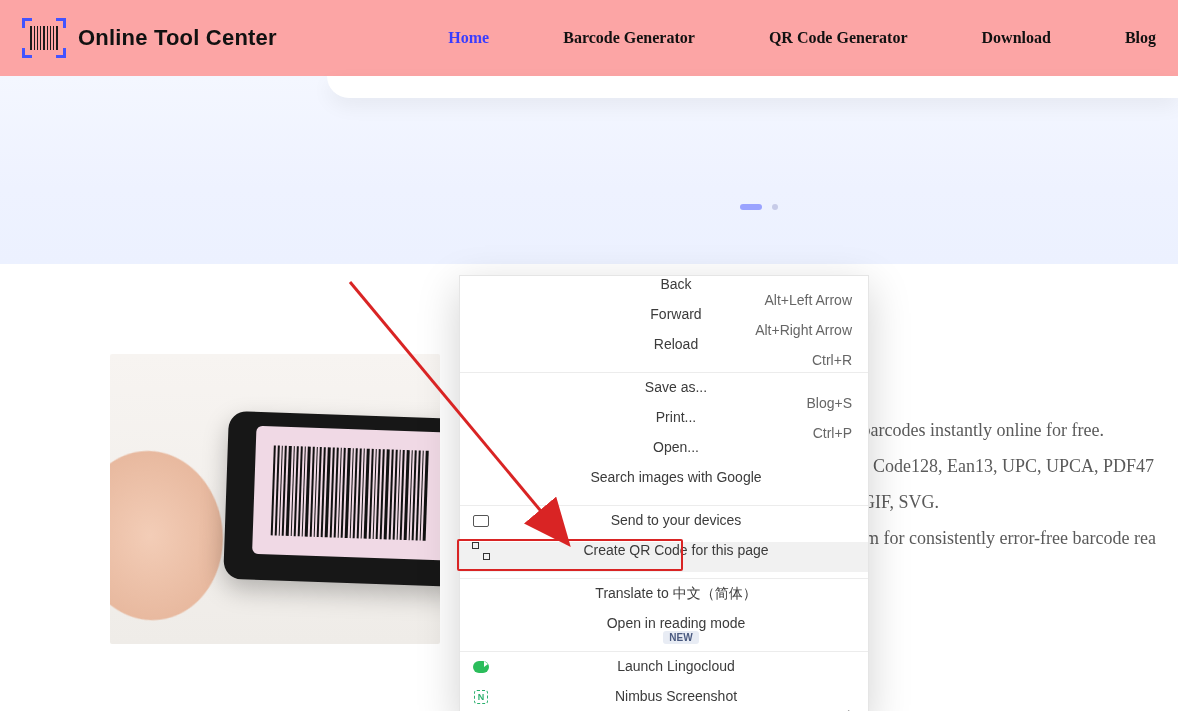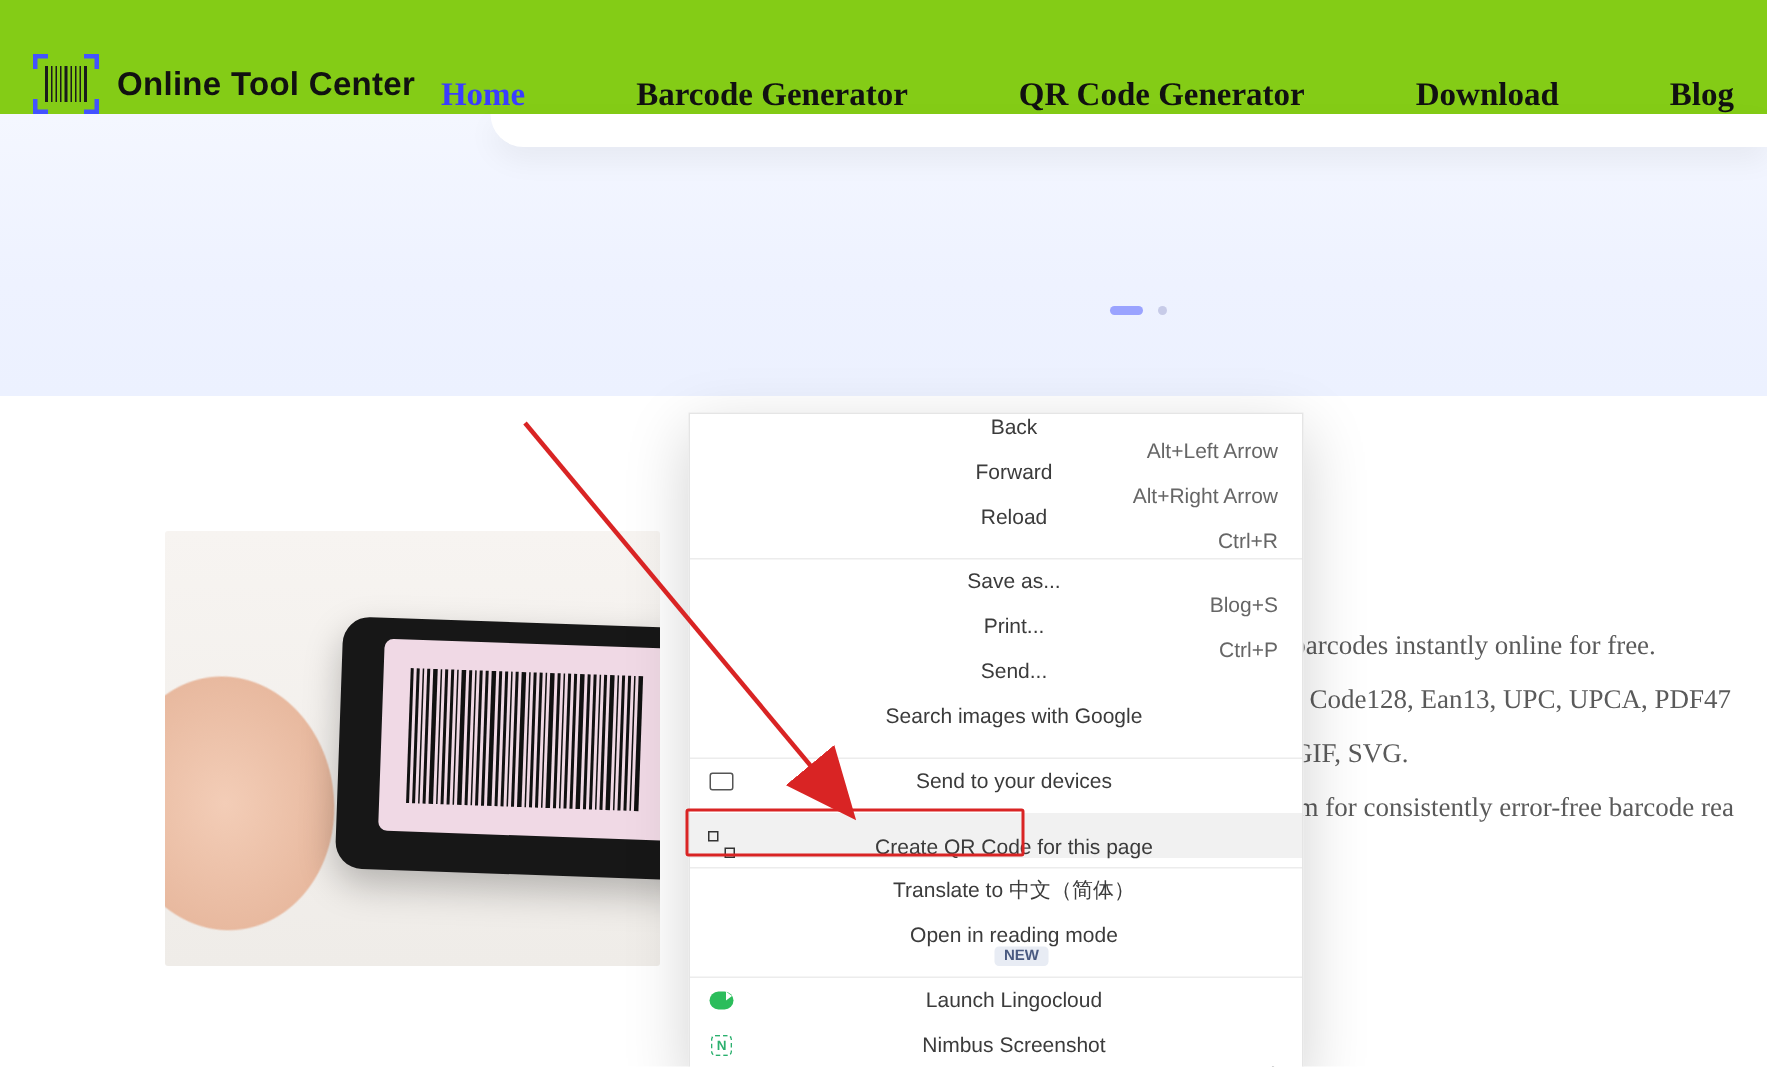--- a/index.html
+++ b/index.html
@@ -1,32 +1,32 @@
 <!DOCTYPE html>
 <html><head>
 <meta charset="utf-8">
 <style>
   * { margin: 0; padding: 0; box-sizing: border-box; }
   body { font-family: "Segoe UI", Arial, sans-serif; background: #fff; width: 1178px; height: 711px; overflow: hidden; position: relative; }
 
   
-  .header { display: flex; align-items: flex-end; height: 76px; background: #84cc16; padding: 0 20px 0 22px; }
+  .header { display: flex; align-items: center; height: 76px; background: #fca5a5; padding: 0 20px 0 22px; }
   .logo-wrap { display: flex; align-items: center; gap: 12px; }
   .logo-icon { width: 44px; height: 40px; position: relative; }
   .logo-icon .bracket { position: absolute; width: 10px; height: 10px; border: 3px solid #4353ff; }
   .logo-icon .tl { top: 0; left: 0; border-right: none; border-bottom: none; }
   .logo-icon .tr { top: 0; right: 0; border-left: none; border-bottom: none; }
   .logo-icon .bl { bottom: 0; left: 0; border-right: none; border-top: none; }
   .logo-icon .br { bottom: 0; right: 0; border-left: none; border-top: none; }
   .logo-icon .bars { position: absolute; top: 8px; left: 8px; right: 8px; bottom: 8px; display: flex; gap: 2px; align-items: stretch; }
   .logo-icon .bars span { background: #1b1b1b; width: 2px; }
   .logo-icon .bars span:nth-child(2n) { width: 1px; }
   .brand-text { font-weight: 700; font-size: 22px; color: #111; letter-spacing: .2px; }
 
-  .nav { display: flex; gap: 74px; margin-left: auto; margin-right: 2px; font-family: Georgia, "Times New Roman", serif; font-size: 22px; }
+  .nav { display: flex; gap: 74px; margin-left: auto; margin-right: 2px; font-family: Georgia, "Times New Roman", serif; font-size: 16px; }
   .nav a { text-decoration: none; color: #111; font-weight: 600; cursor: pointer; }
   .nav a.active { color: #3a3dff; }
 
   
   .hero { position: relative; height: 188px; background: linear-gradient(180deg,#f4f7ff 0%,#eef2ff 60%,#ecf1ff 100%); }
   .hero .card-shadow { position: absolute; left: 327px; right: 0; top: 0; height: 22px; background: #fff; border-bottom-left-radius: 22px; box-shadow: 0 8px 20px rgba(0,0,0,.06); }
   .hero .dots { position: absolute; top: 128px; left: 740px; display: flex; align-items: center; gap: 10px; }
   .hero .dot-active { width: 22px; height: 6px; border-radius: 4px; background: #9aa3ff; }
   .hero .dot { width: 6px; height: 6px; border-radius: 50%; background: #c7cbe8; }
 
@@ -39,21 +39,21 @@
   .barcode { width: 86%; height: 70%; display: flex; gap: 2px; align-items: stretch; }
   .barcode span { background: #111; width: 2px; }
   .barcode span:nth-child(3n) { width: 1px; }
   .barcode span:nth-child(5n) { width: 3px; }
 
   .copy { position: absolute; left: 840px; top: 148px; font-family: Georgia, "Times New Roman", serif; font-size: 18px; color: #5a5a5a; line-height: 2.0; width: 430px; }
 
   
   .ctx { position: absolute; left: 459px; top: 275px; width: 410px; background: #fff; border: 1px solid #e5e5e5; box-shadow: 0 12px 40px rgba(0,0,0,.18); font-size: 14px; color: #3b3b3b; font-family: "Segoe UI", Arial, sans-serif; }
   .row { display: flex; align-items: center; height: 30px; padding: 0 16px 0 40px; position: relative; cursor: default; flex-direction: column; }
-  .row.hovered { background: #f1f1f1; justify-content: flex-end; }
+  .row.hovered { background: #f1f1f1; }
   .row .shortcut { margin-left: auto; color: #666; }
   .sep { height: 1px; background: #ececec; margin: 6px 0; }
   .row .icon { position: absolute; left: 12px; width: 18px; height: 18px; display: flex; align-items: center; justify-content: center; color: #555; }
   .row .chev { margin-left: auto; color: #8a8a8a; }
   .new-badge { margin-left: 10px; background: #e8ecf4; color: #4a5a80; font-size: 10px; padding: 1px 6px; border-radius: 3px; font-weight: 600; }
 
   .highlight-box { position: absolute; left: 457px; top: 539px; width: 226px; height: 32px; border: 2px solid #d92424; border-radius: 2px; pointer-events: none; }
 
   
   .arrow-layer { position: absolute; left: 0; top: 0; width: 1178px; height: 711px; pointer-events: none; }
@@ -185,21 +185,21 @@
   <div class="sep"></div>
   <div class="row">
     <span>Save as...</span>
       <span class="shortcut">Blog+S</span>
   </div>
   <div class="row">
     <span>Print...</span>
       <span class="shortcut">Ctrl+P</span>
   </div>
   <div class="row">
-    <span>Send...</span>
+    <span>Open...</span>
   </div>
   <div class="row">
     <span>Search images with Google</span>
   </div>
   <div class="sep"></div>
   <div class="row">
     <span class="icon ic-devices"></span>
     <span>Send to your devices</span>
   </div>
   <div class="row hovered">

